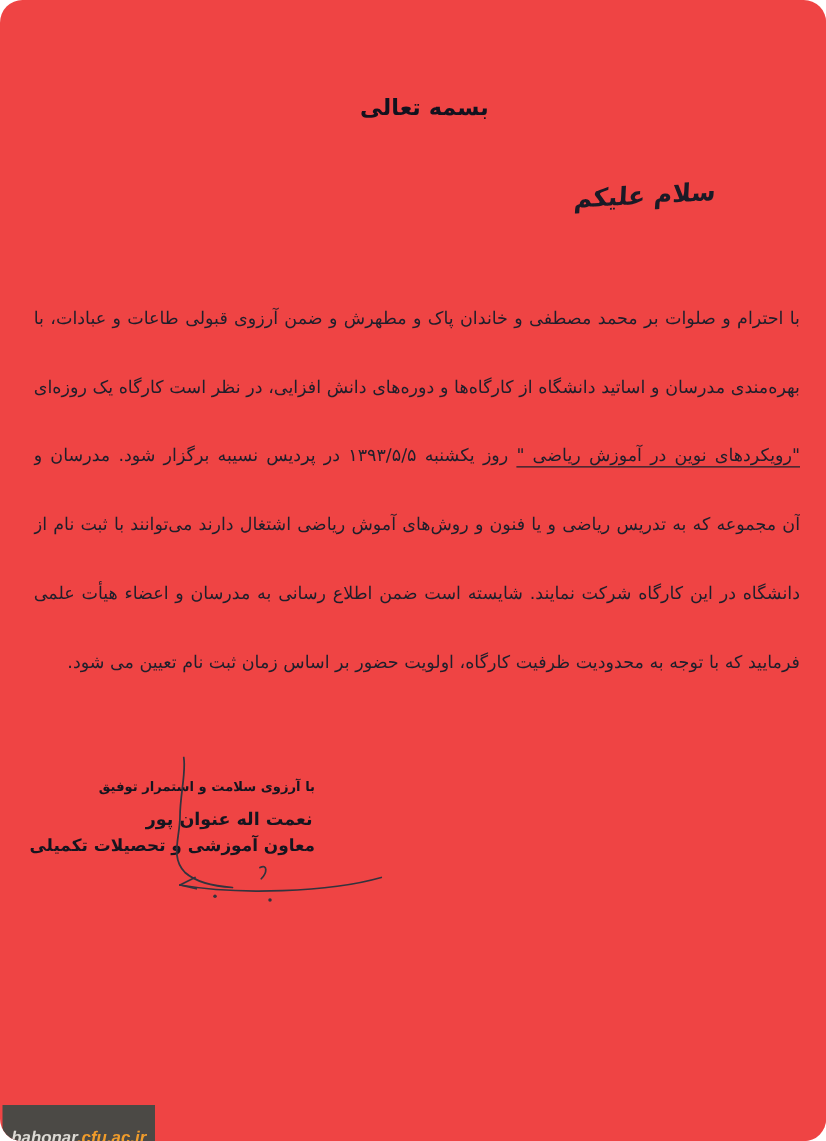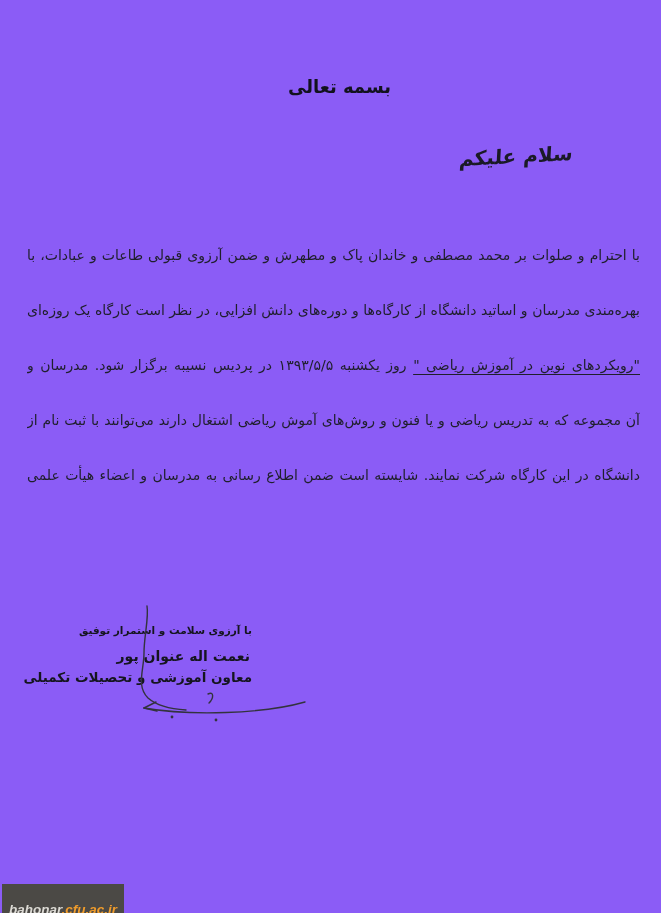--- a/index.html
+++ b/index.html
@@ -1,23 +1,24 @@
 <!DOCTYPE html>
 <html lang="fa"><head>
 <meta charset="utf-8">
 <style>
   html, body { margin: 0; padding: 0; background: #ffffff; }
   .page {
     position: relative;
     width: 661px;
     height: 913px;
-    background: #8b5cf6;
+    background: #ef4444;
     overflow: hidden;
     font-family: "DejaVu Sans", sans-serif;
     direction: rtl;
+    border-radius: 18px;
   }
   .besmele {
     position: absolute;
     top: 76px; left: 0; right: 0;
     text-align: center;
     transform: translateX(9px);
     font-size: 18px;
     font-weight: bold;
     color: #12121e;
     letter-spacing: 0.5px;
@@ -110,20 +111,21 @@
   <div class="besmele">بسمه تعالی</div>
 
   <div class="salutation">سلام علیکم</div>
 
   <div class="letter-body">
     <div class="body-line">با احترام و صلوات بر محمد مصطفی و خاندان پاک و مطهرش و ضمن آرزوی قبولی طاعات و عبادات، با عنایت به اهمیت</div>
     <div class="body-line">بهره‌مندی مدرسان و اساتید دانشگاه از کارگاه‌ها و دوره‌های دانش افزایی، در نظر است کارگاه یک روزه‌ای تحت عنوان</div>
     <div class="body-line"><span class="underlined">"رویکردهای نوین در آموزش ریاضی "</span><span> روز یکشنبه ۱۳۹۳/۵/۵ در پردیس نسیبه برگزار شود. مدرسان و اعضاء هیأت علمی</span></div>
     <div class="body-line">آن مجموعه که به تدریس ریاضی و یا فنون و روش‌های آموش ریاضی اشتغال دارند می‌توانند با ثبت نام از طریق پرتال</div>
     <div class="body-line">دانشگاه در این کارگاه شرکت نمایند. شایسته است ضمن اطلاع رسانی به مدرسان و اعضاء هیأت علمی آن مجموعه تأکید</div>
+    <div class="body-line last-line">فرمایید که با توجه به محدودیت ظرفیت کارگاه، اولویت حضور بر اساس زمان ثبت نام تعیین می شود.</div>
   </div>
 
   <div class="sig-block">
     <div class="sig-wish">با آرزوی سلامت و استمرار توفیق</div>
     <div class="sig-name">نعمت اله عنوان پور</div>
     <div class="sig-title">معاون آموزشی و تحصیلات تکمیلی</div>
   </div>
 
   <svg class="sig-scribble" viewBox="0 0 210 140" xmlns="http://www.w3.org/2000/svg">
     <g fill="none" stroke="#33333d" stroke-width="1.4" stroke-linecap="round">

